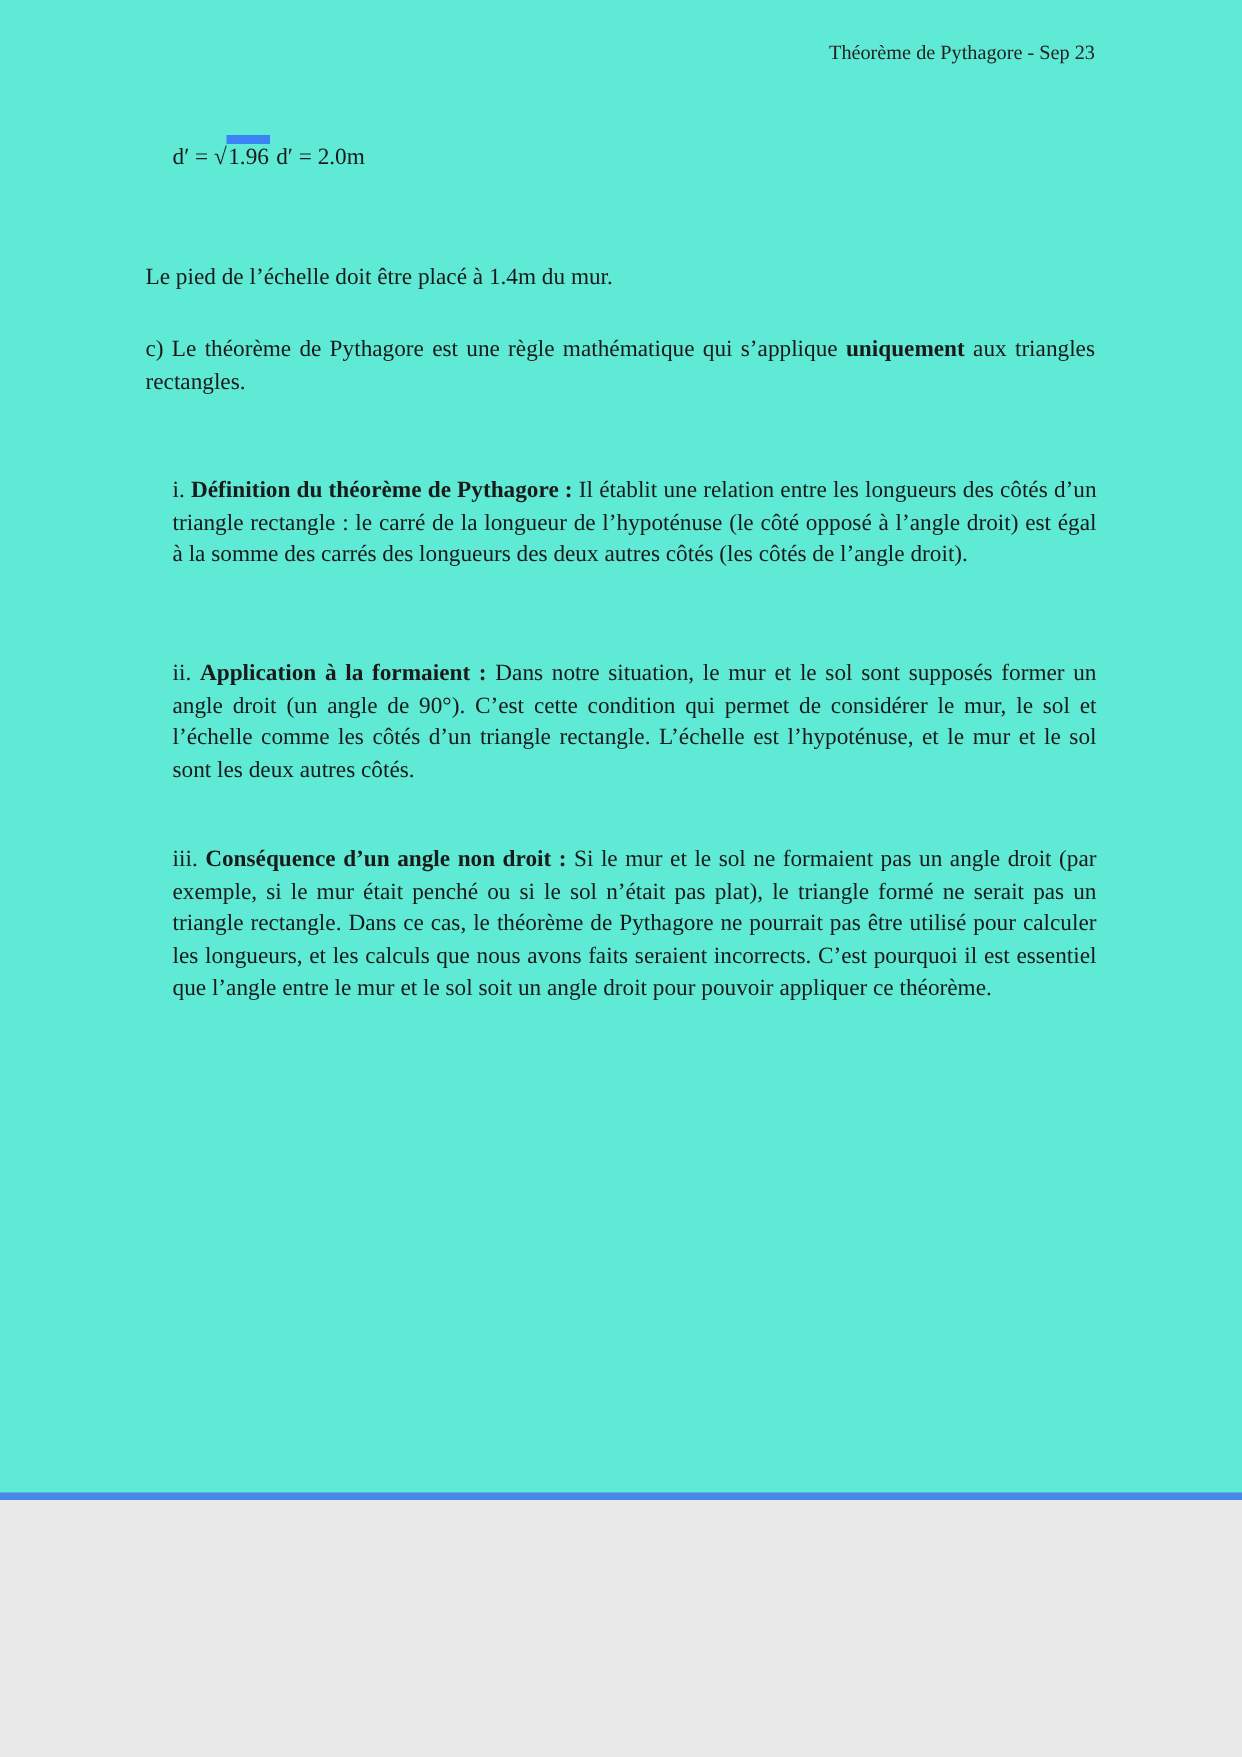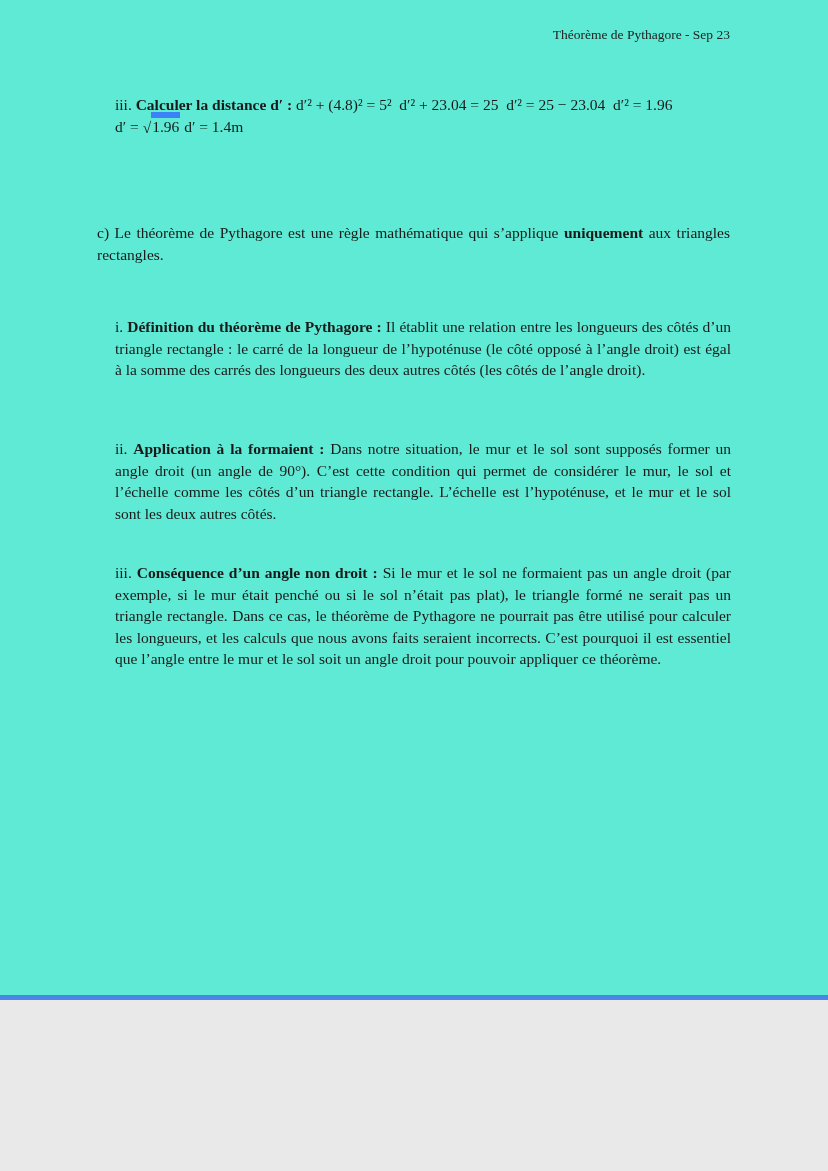--- a/index.html
+++ b/index.html
@@ -58,24 +58,24 @@
 </head>
 <body>
 
 <div class="page">
 
   <div class="header">
     <span>Théorème de Pythagore - Sep 23</span>
   </div>
 
   <div class="step-iii">
-    <div class="eq-line1"><span>iii.</span> <b>Calculer la distance d′ :</b> <span class="math">d′² + (4.8)² = 5²  d′² + 23.04 = 25  d′² = 25 − 23.04  d′² = 1.96</span></div>
-    <div class="eq-line2"><span class="math">d′ = </span><span class="sqrt-sign">√</span><span class="radicand math">1.96</span><span class="math"> d′ = 1.4m</span></div>
+    <div class="eq-line2"><span class="math">d′ = </span><span class="sqrt-sign">√</span><span class="radicand math">1.96</span><span class="math"> d′ = 2.0m</span></div>
   </div>
 
+  <div class="para conclusion">Le pied de l’échelle doit être placé à 1.4m du mur.</div>
 
   <div class="para item-i"><span>i.</span> <b>Définition du théorème de Pythagore :</b> <span>Il établit une relation entre les longueurs des côtés d’un triangle rectangle : le carré de la longueur de l’hypoténuse (le côté opposé à l’angle droit) est égal à la somme des carrés des longueurs des deux autres côtés (les côtés de l’angle droit).</span></div>
 
   <div class="para c-intro"><span>c) Le théorème de Pythagore est une règle mathématique qui s’applique</span> <b>uniquement</b> <span>aux triangles rectangles.</span></div>
 
   <div class="para item-ii"><span>ii.</span> <b>Application à la formaient :</b> <span>Dans notre situation, le mur et le sol sont supposés former un angle droit (un angle de 90°). C’est cette condition qui permet de considérer le mur, le sol et l’échelle comme les côtés d’un triangle rectangle. L’échelle est l’hypoténuse, et le mur et le sol sont les deux autres côtés.</span></div>
 
   <div class="para item-iii"><span>iii.</span> <b>Conséquence d’un angle non droit :</b> <span>Si le mur et le sol ne formaient pas un angle droit (par exemple, si le mur était penché ou si le sol n’était pas plat), le triangle formé ne serait pas un triangle rectangle. Dans ce cas, le théorème de Pythagore ne pourrait pas être utilisé pour calculer les longueurs, et les calculs que nous avons faits seraient incorrects. C’est pourquoi il est essentiel que l’angle entre le mur et le sol soit un angle droit pour pouvoir appliquer ce théorème.</span></div>
 
 

